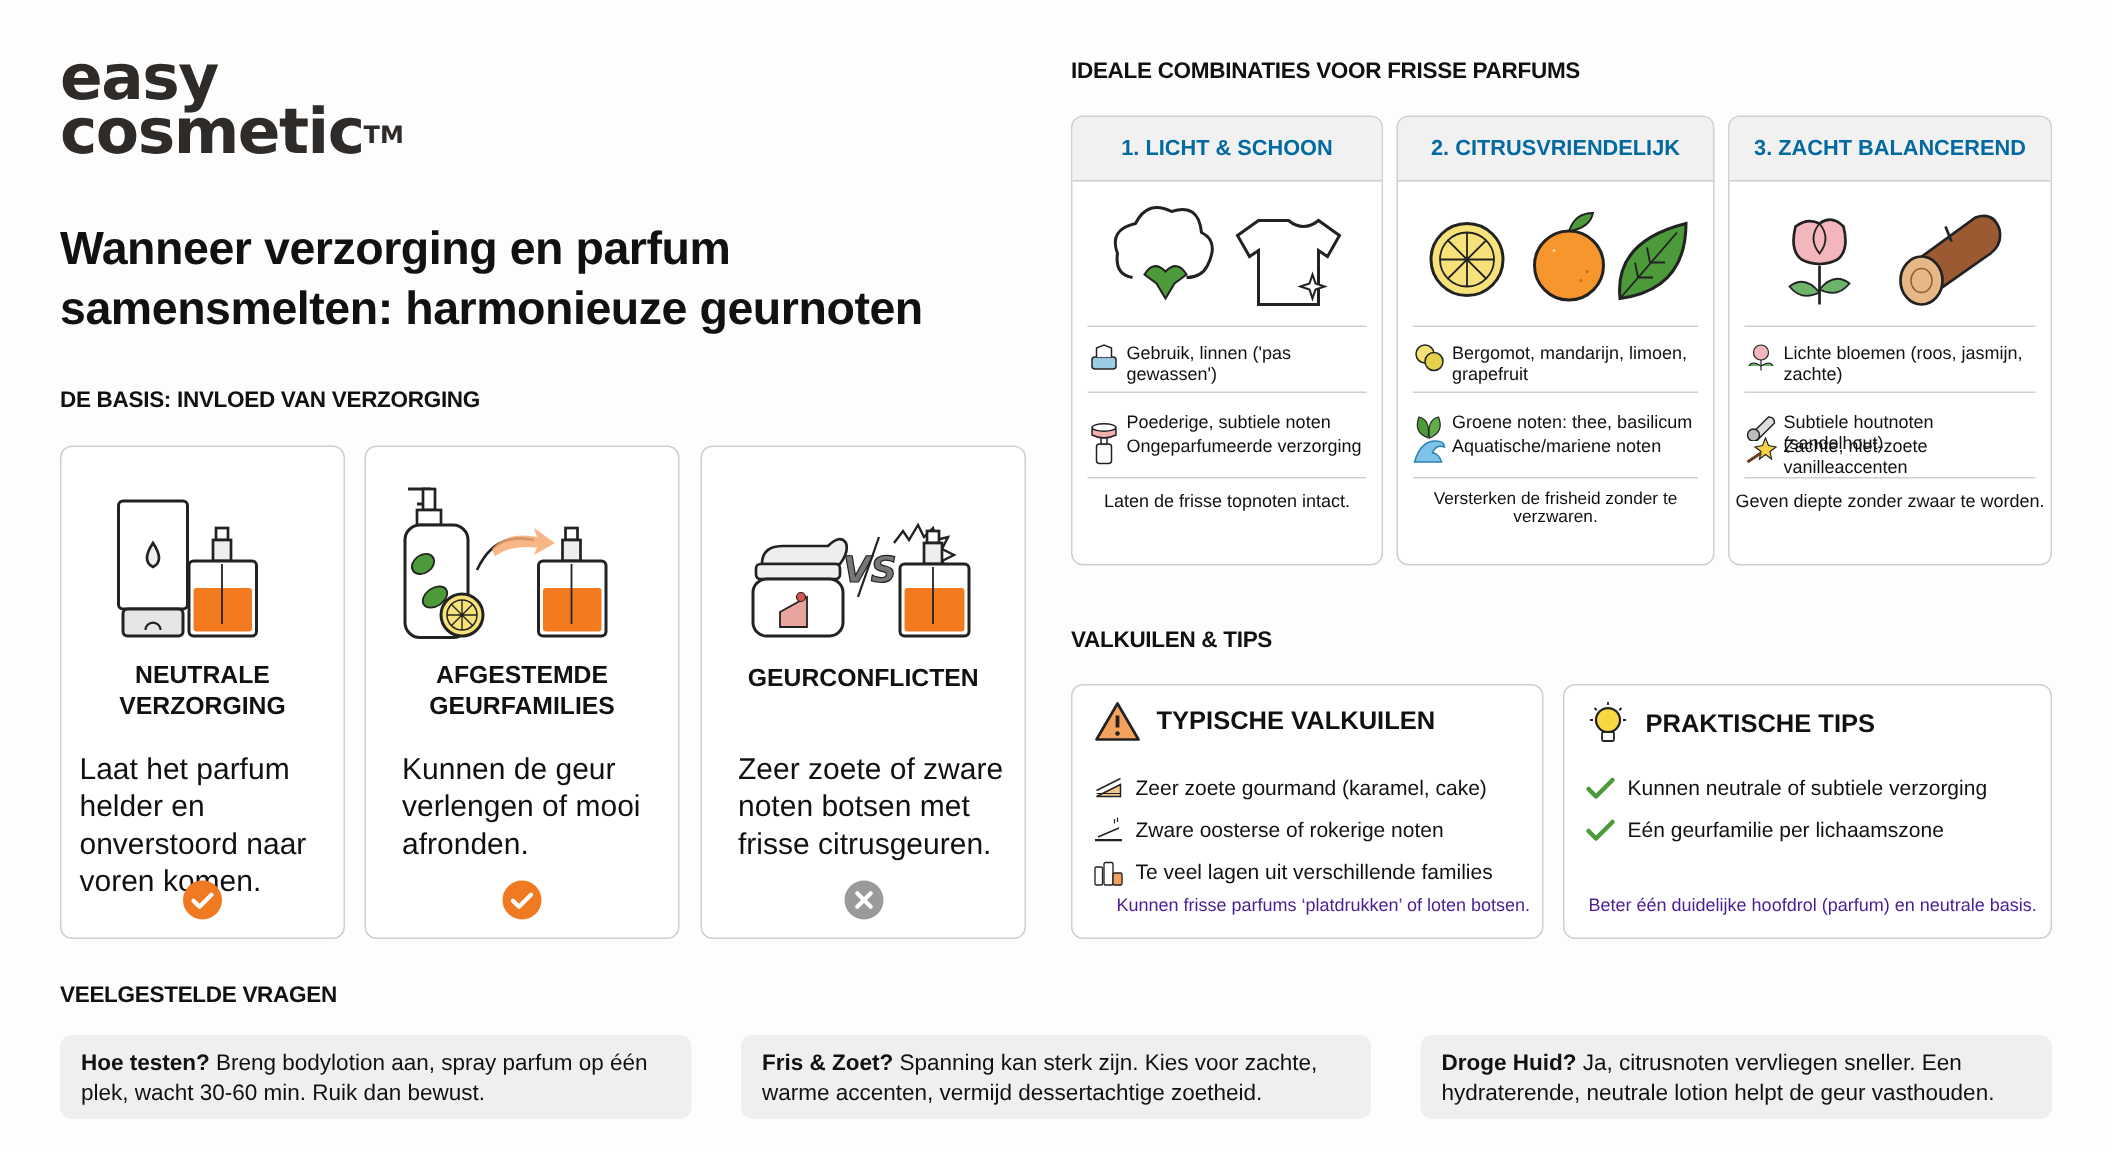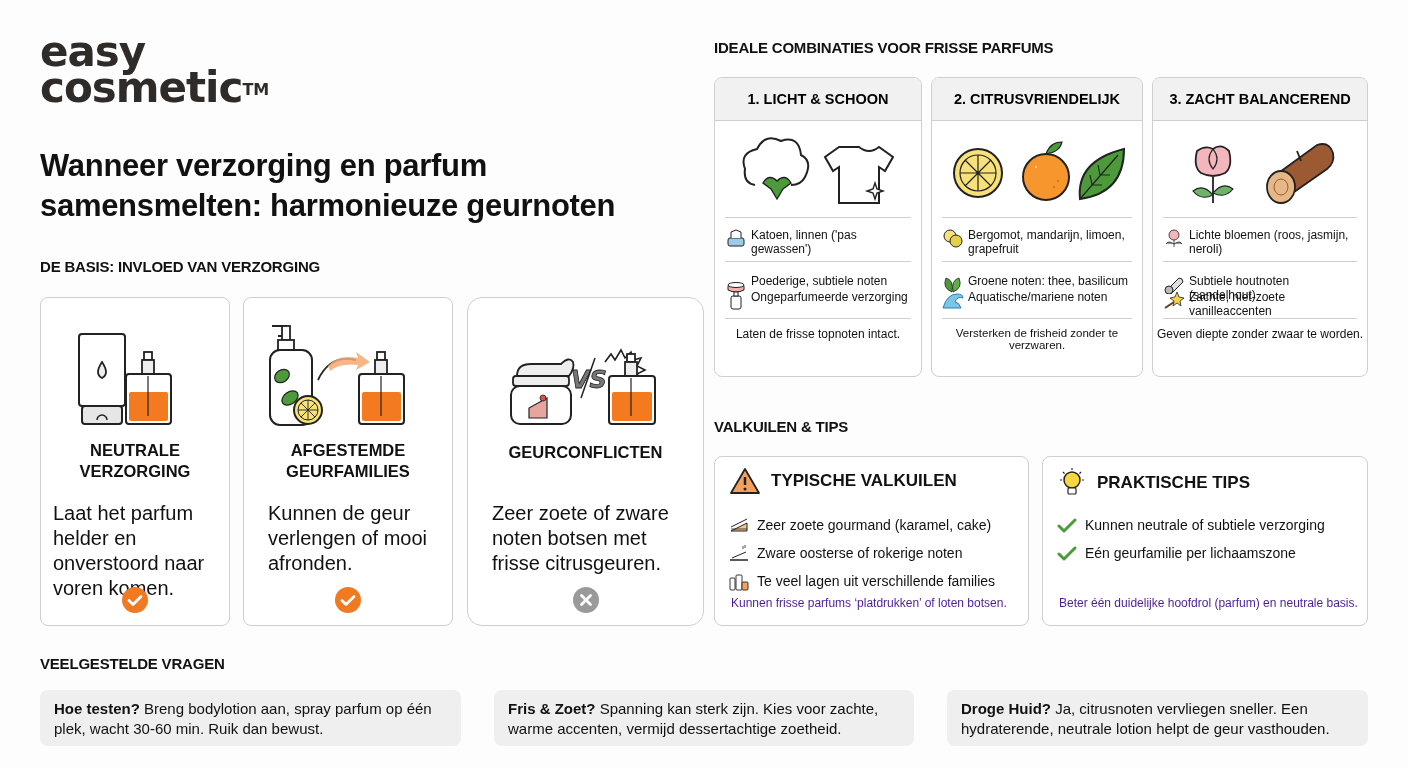--- a/index.html
+++ b/index.html
@@ -15,21 +15,21 @@
 
   
   .basis-card { position: absolute; top: 297px; height: 329px; border: 1.5px solid #cfcfcf; border-radius: 8px; background: #fff; text-align: center; }
   .basis-card .art { position: absolute; left: 0; right: 0; top: 22px; height: 110px; }
   .basis-card .ctitle { position: absolute; left: 6px; right: 6px; top: 142px; font-weight: bold; font-size: 16.5px; line-height: 21px; color: #111; }
   .basis-card .cdesc { position: absolute; left: 12px; right: 8px; top: 203px; font-size: 20px; line-height: 25px; color: #111; text-align: left; }
   .basis-card .status { position: absolute; left: 50%; margin-left: -13px; top: 289px; width: 26px; height: 26px; border-radius: 50%; }
 
   
   .combo-card { position: absolute; top: 77px; height: 300px; border: 1.5px solid #cfcfcf; border-radius: 8px; background: #fff; overflow: hidden; }
-  .combo-card .chead { height: 43px; background: #f1f1f1; border-bottom: 1.5px solid #cfcfcf; text-align: center; line-height: 43px; font-weight: bold; font-size: 14.5px; color: #000000; }
+  .combo-card .chead { height: 43px; background: #f1f1f1; border-bottom: 1.5px solid #cfcfcf; text-align: center; line-height: 43px; font-weight: bold; font-size: 14.5px; color: #0369a1; }
   .combo-card .cart { height: 96px; position: relative; }
   .combo-card .hr { height: 1px; background: #cfcfcf; margin: 0 10px; }
   .combo-card .row { display: flex; align-items: flex-start; padding: 0 10px; font-size: 12px; line-height: 14px; color: #111; }
   .combo-card .row .ic { width: 22px; height: 20px; flex: 0 0 22px; margin-right: 4px; }
   .combo-card .cfoot { text-align: center; font-size: 12px; color: #111; padding-top: 8px; }
 
   
   .tip-card { position: absolute; top: 456px; height: 170px; border: 1.5px solid #cfcfcf; border-radius: 8px; background: #fff; }
   .tip-card .thead { position: absolute; left: 14px; top: 10px; display: flex; align-items: center; }
   .tip-card .thead .ttl { font-weight: bold; font-size: 17px; margin-left: 10px; color: #111; }
@@ -119,21 +119,21 @@
     <span>AFGESTEMDE</span><br><span>GEURFAMILIES</span>
   </div>
   <div class="cdesc" style="left:24px;">Kunnen de geur verlengen of mooi afronden.</div>
   <div class="status" style="background:#f07a22;">
     <svg width="26" height="26" viewBox="0 0 26 26">
         <path d="M7 13.5 l4 4 l8 -8" fill="none" stroke="#fff" stroke-width="2.8" stroke-linecap="round" stroke-linejoin="round"></path>
       </svg>
   </div>
 </div>
 
-<div class="basis-card" style="left:467px; width:237px;border-radius:15px;">
+<div class="basis-card" style="left:467px; width:217px;">
   <div class="art">
     <svg width="217" height="110" viewBox="0 0 217 110">
       <g>
         <path d="M40 56 q0 -12 14 -12 h30 q8 -8 12 -2 q2 6 -4 14z" fill="#eee" stroke="#222" stroke-width="1.8"></path>
         <rect x="36" y="56" width="56" height="10" rx="3" fill="#eee" stroke="#222" stroke-width="1.8"></rect>
         <rect x="34" y="66" width="60" height="38" rx="9" fill="#fff" stroke="#222" stroke-width="2"></rect>
         <path d="M52 98 v-10 l18 -10 v20z" fill="#e8a5a0" stroke="#222" stroke-width="1.2"></path>
         <circle cx="66" cy="78" r="3" fill="#d9534f" stroke="#222" stroke-width="0.8"></circle>
       </g>
       <g>
@@ -176,21 +176,21 @@
         <path d="M160 62 l2 6 l6 2 l-6 2 l-2 6 l-2 -6 l-6 -2 l6 -2z" fill="#fff" stroke="#222" stroke-width="1.4"></path>
       </g>
     </svg>
   </div>
   <div class="hr"></div>
   <div class="row" style="padding-top:10px; height:43px;">
     <svg class="ic" viewBox="0 0 22 20">
         <rect x="3" y="10" width="16" height="8" rx="2" fill="#9ccbe6" stroke="#222" stroke-width="1"></rect>
         <path d="M6 10 v-6 l5 -2 l5 2 v6" fill="#fff" stroke="#222" stroke-width="1"></path>
       </svg>
-    <span>Katoen, linnen ('pas gewassen')</span>
+    <span>Gebruik, linnen ('pas gewassen')</span>
   </div>
   <div class="hr"></div>
   <div class="row" style="padding-top:12px; height:28px;">
     <svg class="ic" viewBox="0 0 22 20">
         <path d="M3 12 q8 -6 16 0 v4 q-8 4 -16 0z" fill="#f2b1ae" stroke="#222" stroke-width="1"></path>
         <ellipse cx="11" cy="11" rx="8" ry="2.5" fill="#fff" stroke="#222" stroke-width="1"></ellipse>
       </svg>
     <span>Poederige, subtiele noten</span>
   </div>
   <div class="row" style="height:28px;">
@@ -270,21 +270,21 @@
         <path d="M148 40 l-4 -10" stroke="#222" stroke-width="1.8"></path>
       </g>
     </svg>
   </div>
   <div class="hr"></div>
   <div class="row" style="padding-top:10px; height:43px;">
     <svg class="ic" viewBox="0 0 22 20">
         <circle cx="11" cy="7" r="5" fill="#f4b6bd" stroke="#222" stroke-width="0.8"></circle>
         <path d="M11 12 v7 M11 16 q-6 -4 -8 0 M11 16 q6 -4 8 0" fill="#6db36a" stroke="#222" stroke-width="0.8"></path>
       </svg>
-    <span>Lichte bloemen (roos, jasmijn, neroli)</span>
+    <span>Lichte bloemen (roos, jasmijn, zachte)</span>
   </div>
   <div class="hr"></div>
   <div class="row" style="padding-top:12px; height:28px;">
     <svg class="ic" viewBox="0 0 22 20">
         <path d="M4 16 l12 -12 q4 0 4 4 l-12 12z" fill="#ddd" stroke="#222" stroke-width="1"></path>
         <circle cx="6" cy="16" r="4" fill="#bbb" stroke="#222" stroke-width="1"></circle>
       </svg>
     <span>Subtiele houtnoten (sandelhout)</span>
   </div>
   <div class="row" style="height:28px;">
@@ -293,21 +293,21 @@
         <path d="M2 18 l9 -6" stroke="#6a3c1e" stroke-width="2"></path>
       </svg>
     <span>Zachte, niet-zoete vanilleaccenten</span>
   </div>
   <div class="hr"></div>
   <div class="cfoot">Geven diepte zonder zwaar te worden.</div>
 </div>
 
 <div class="section-h" style="left:714px; top:418px;">VALKUILEN &amp; TIPS</div>
 
-<div class="tip-card" style="left:714px; width:315px;">
+<div class="tip-card" style="left:714px; width:315px;text-align:right;">
   <div class="thead">
     <svg width="32" height="28" viewBox="0 0 32 28">
         <path d="M16 2 l14 24 h-28z" fill="#f4a15e" stroke="#222" stroke-width="1.8" stroke-linejoin="round"></path>
         <line x1="16" y1="10" x2="16" y2="18" stroke="#222" stroke-width="2.5"></line>
         <circle cx="16" cy="22" r="1.5" fill="#222"></circle>
       </svg>
     <span class="ttl">TYPISCHE VALKUILEN</span>
   </div>
   <div class="tlist">
     <div class="titem">

